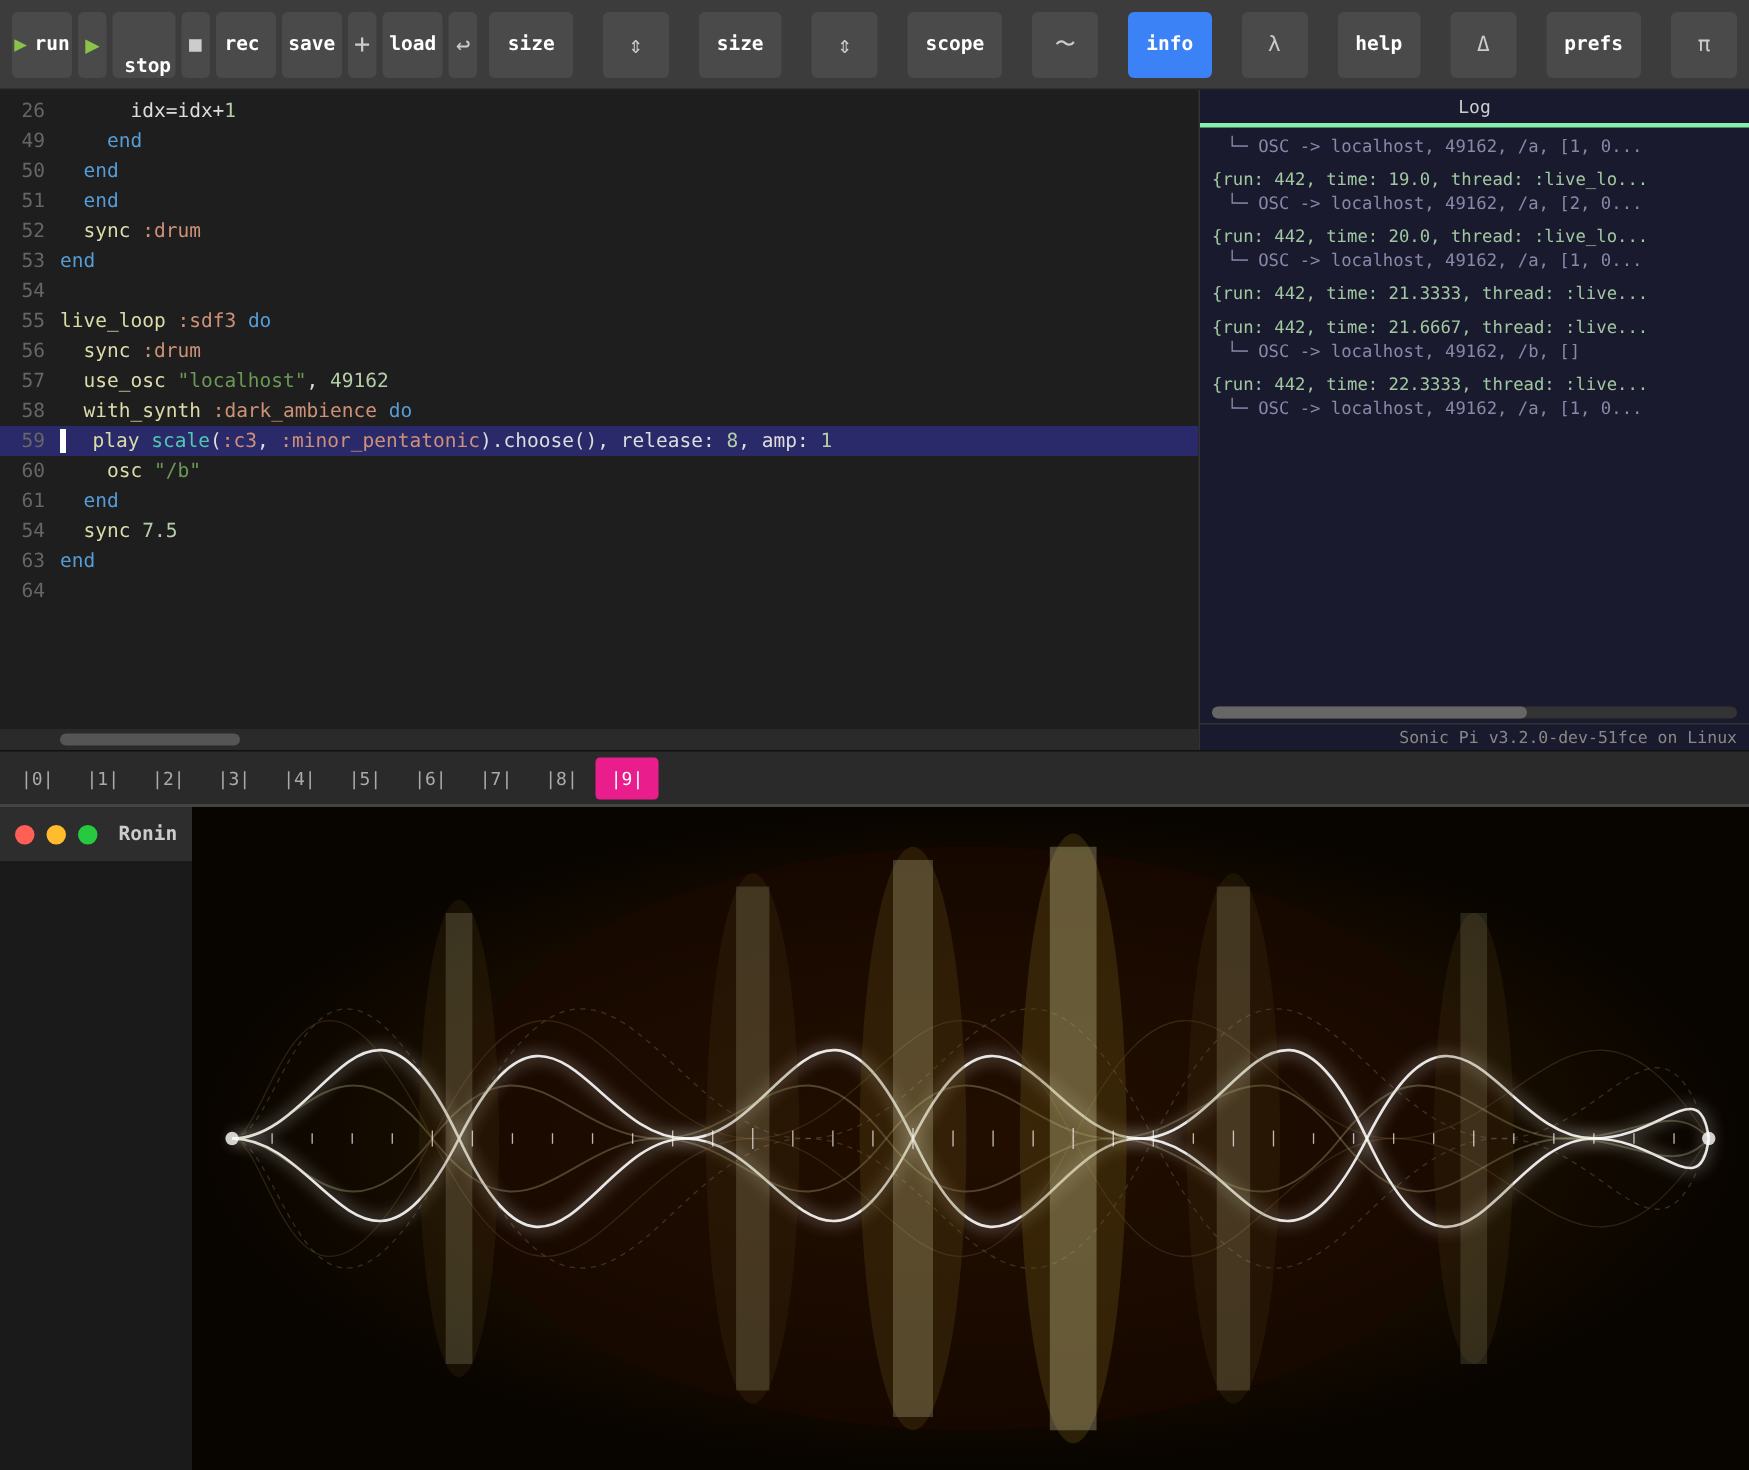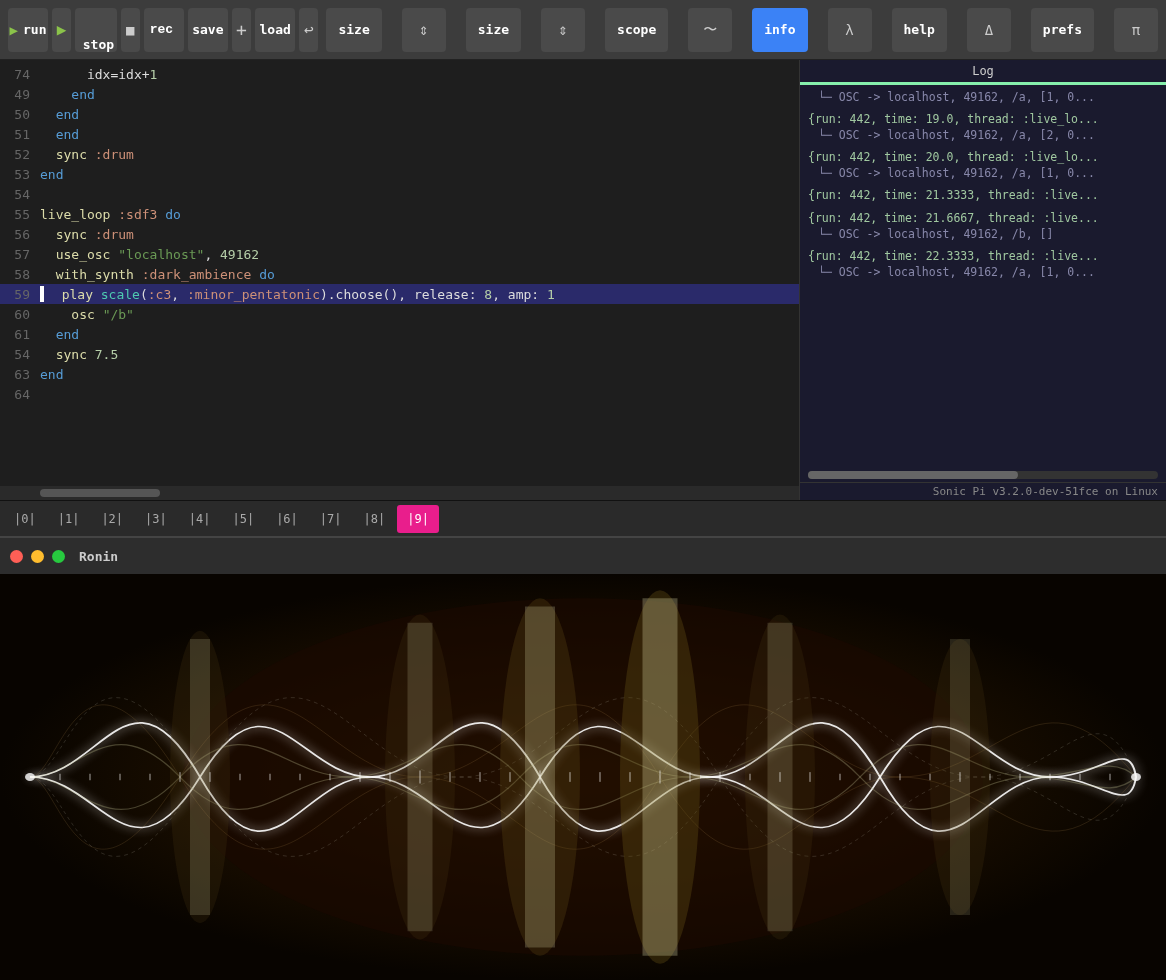--- a/index.html
+++ b/index.html
@@ -25,21 +25,21 @@
       cursor: pointer;
       font-size: 13px;
       font-weight: bold;
       color: #fff;
       user-select: none;
       gap: 5px;
       min-width: 40px;
     }
     .tb-btn.run { background: #4a4a4a; }
     .tb-btn.stop { background: #4a4a4a; align-items: flex-end; }
-    .tb-btn.rec { background: #4a4a4a; font-family: Liberation Mono, monospace; }
+    .tb-btn.rec { background: #4a4a4a; }
     .tb-btn.save { background: #4a4a4a; }
     .tb-btn.load { background: #4a4a4a; }
     .tb-btn-icon {
       display: flex; align-items: center; justify-content: center;
       background: #4a4a4a; border-radius: 4px; cursor: pointer;
       height: 44px; width: 44px; color: #ccc; font-size: 16px;
     }
     .tb-spacer { flex: 1; }
     .tb-right {
       display: flex; align-items: center; gap: 20px;
@@ -212,21 +212,21 @@
       padding: 2px 8px;
       border-top: 1px solid #333;
     }
 
     
     #ronin-window {
       background: #1a1a1a;
       border-top: 2px solid #444;
       height: calc(980px - 60px - 440px - 36px);
       display: flex;
-      flex-direction: column;
+      flex-direction: row;
     }
     #ronin-titlebar {
       height: 36px;
       background: #2d2d2d;
       display: flex;
       align-items: center;
       padding: 0 10px;
       gap: 8px;
     }
     .ronin-dot {
@@ -326,21 +326,21 @@
     </div>
   </div>
 </div>
 
 <div id="main-area">
 
   <div id="code-editor">
     <div id="code-content">
 
       <div class="code-line">
-        <span class="line-num">74</span>
+        <span class="line-num">26</span>
         <span class="line-code">      idx=idx+<span class="kw-num">1</span></span>
       </div>
 
       <div class="code-line">
         <span class="line-num">49</span>
         <span class="line-code">    <span class="kw-blue">end</span></span>
       </div>
 
       <div class="code-line">
         <span class="line-num">50</span>

